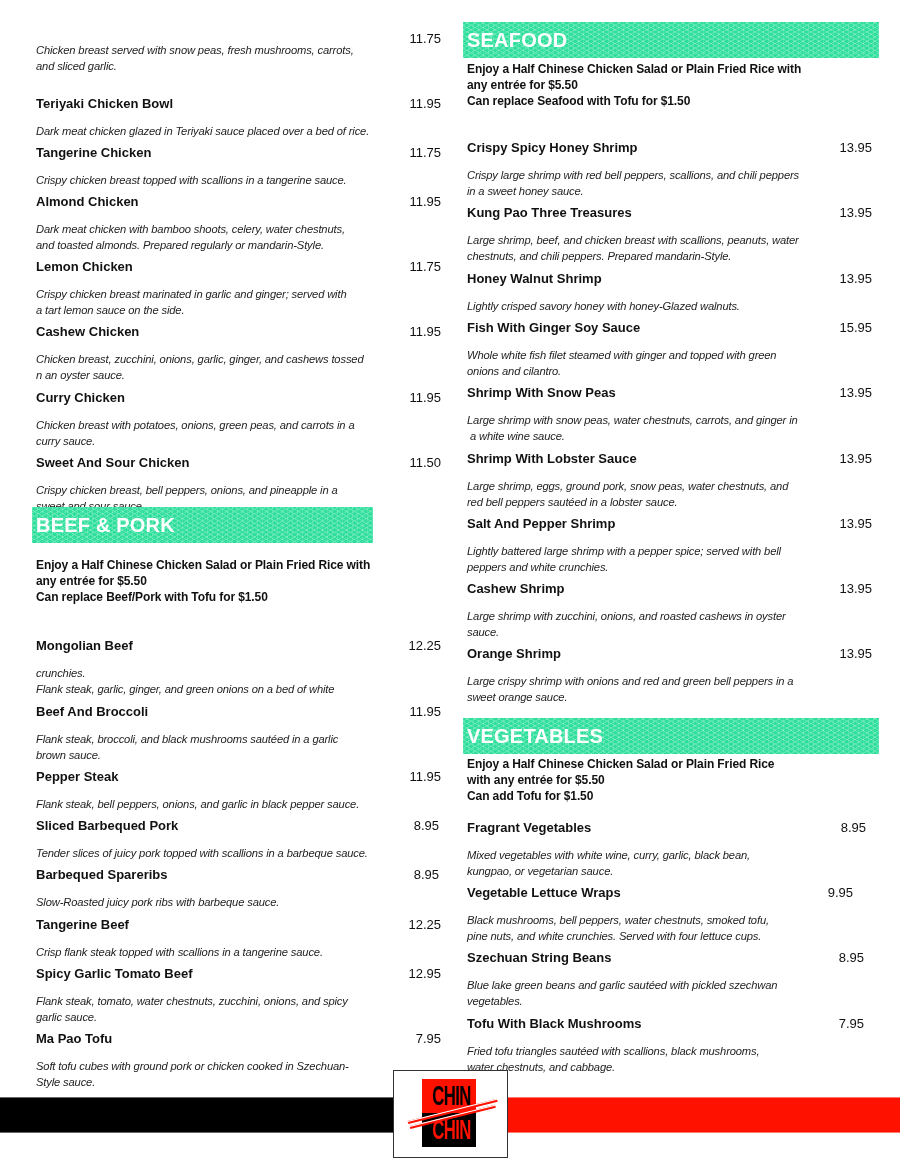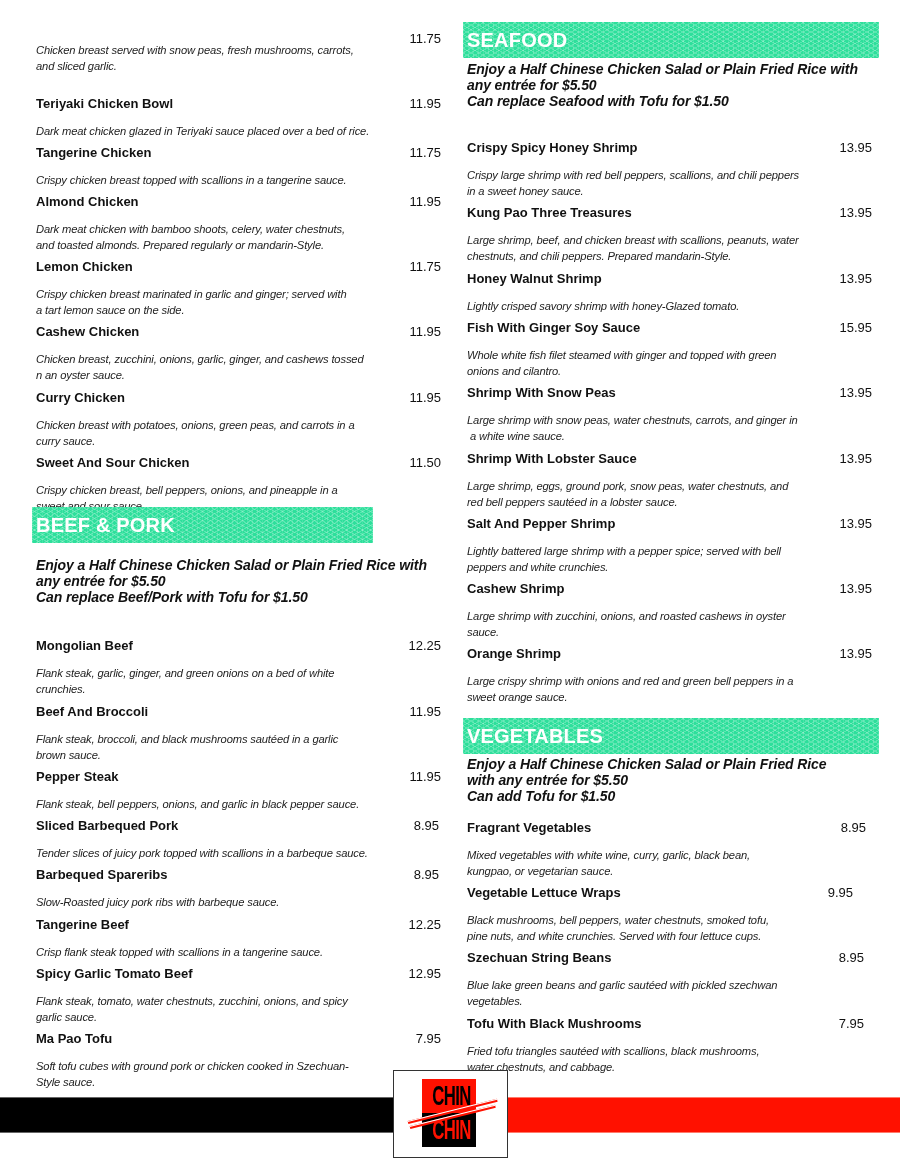--- a/index.html
+++ b/index.html
@@ -21,21 +21,21 @@
       background-image:
         repeating-linear-gradient(30deg, rgba(255,255,255,0.22) 0 1px, transparent 1px 4px),
         repeating-linear-gradient(-30deg, rgba(255,255,255,0.22) 0 1px, transparent 1px 4px),
         repeating-linear-gradient(90deg, rgba(255,255,255,0.12) 0 1px, transparent 1px 5px);
     }
     .banner-title {
       position: absolute; left: 4px; top: 6px;
       font-weight: bold; font-size: 20px; line-height: 24px; color: #ffffff; letter-spacing: 0.2px;
     }
     .notes { position: absolute; left: 0; }
-    .note-line { font-weight: bold; font-style: italic; font-size: 14px; line-height: 16px; color: #111; white-space: nowrap; letter-spacing: -0.1px; }
+    .note-line { font-weight: bold; font-size: 12px; line-height: 16px; color: #111; white-space: nowrap; letter-spacing: -0.1px; }
 
     .footer-bar { position: absolute; top: 1097px; height: 36px; }
     .bar-black { left: 0; width: 393px; background: #000; border-top: 1px solid #666; border-bottom: 1px solid #666; }
     .bar-red { left: 508px; width: 392px; background: #ff1100; border-top: 1px solid #ff7a6b; border-bottom: 1px solid #ff7a6b; }
 
     .logo-box {
       position: absolute; left: 393px; top: 1070px; width: 115px; height: 88px;
       background: #fff; border: 1px solid #333;
     }
     .logo-mark {
@@ -129,22 +129,22 @@
   <div class="notes" style="top:557px">
     <div class="note-line">Enjoy a Half Chinese Chicken Salad or Plain Fried Rice with</div>
     <div class="note-line">any entrée for $5.50</div>
     <div class="note-line">Can replace Beef/Pork with Tofu for $1.50</div>
   </div>
 
   <div class="item" style="top:638px">
     <div class="item-name">Mongolian Beef</div>
     <div class="item-price">12.25</div>
     <div class="item-desc">
+        <div>crunchies.</div>
         <div>Flank steak, garlic, ginger, and green onions on a bed of white</div>
-        <div>crunchies.</div>
       </div>
   </div>
   <div class="item" style="top:704px">
     <div class="item-name">Beef And Broccoli</div>
     <div class="item-price">11.95</div>
     <div class="item-desc">
         <div>Flank steak, broccoli, and black mushrooms sautéed in a garlic</div>
         <div>brown sauce.</div>
       </div>
   </div>
@@ -218,21 +218,21 @@
     <div class="item-price">13.95</div>
     <div class="item-desc">
         <div style="white-space:nowrap">Large shrimp, beef, and chicken breast with scallions, peanuts, water</div>
         <div>chestnuts, and chili peppers. Prepared mandarin-Style.</div>
       </div>
   </div>
   <div class="item" style="top:271px">
     <div class="item-name">Honey Walnut Shrimp</div>
     <div class="item-price">13.95</div>
     <div class="item-desc">
-        <div style="white-space:nowrap">Lightly crisped savory shrimp with honey-Glazed tomato.</div>
+        <div style="white-space:nowrap">Lightly crisped savory honey with honey-Glazed walnuts.</div>
       </div>
   </div>
   <div class="item" style="top:320px">
     <div class="item-name">Fish With Ginger Soy Sauce</div>
     <div class="item-price">15.95</div>
     <div class="item-desc">
         <div>Whole white fish filet steamed with ginger and topped with green</div>
         <div>onions and cilantro.</div>
       </div>
   </div>

